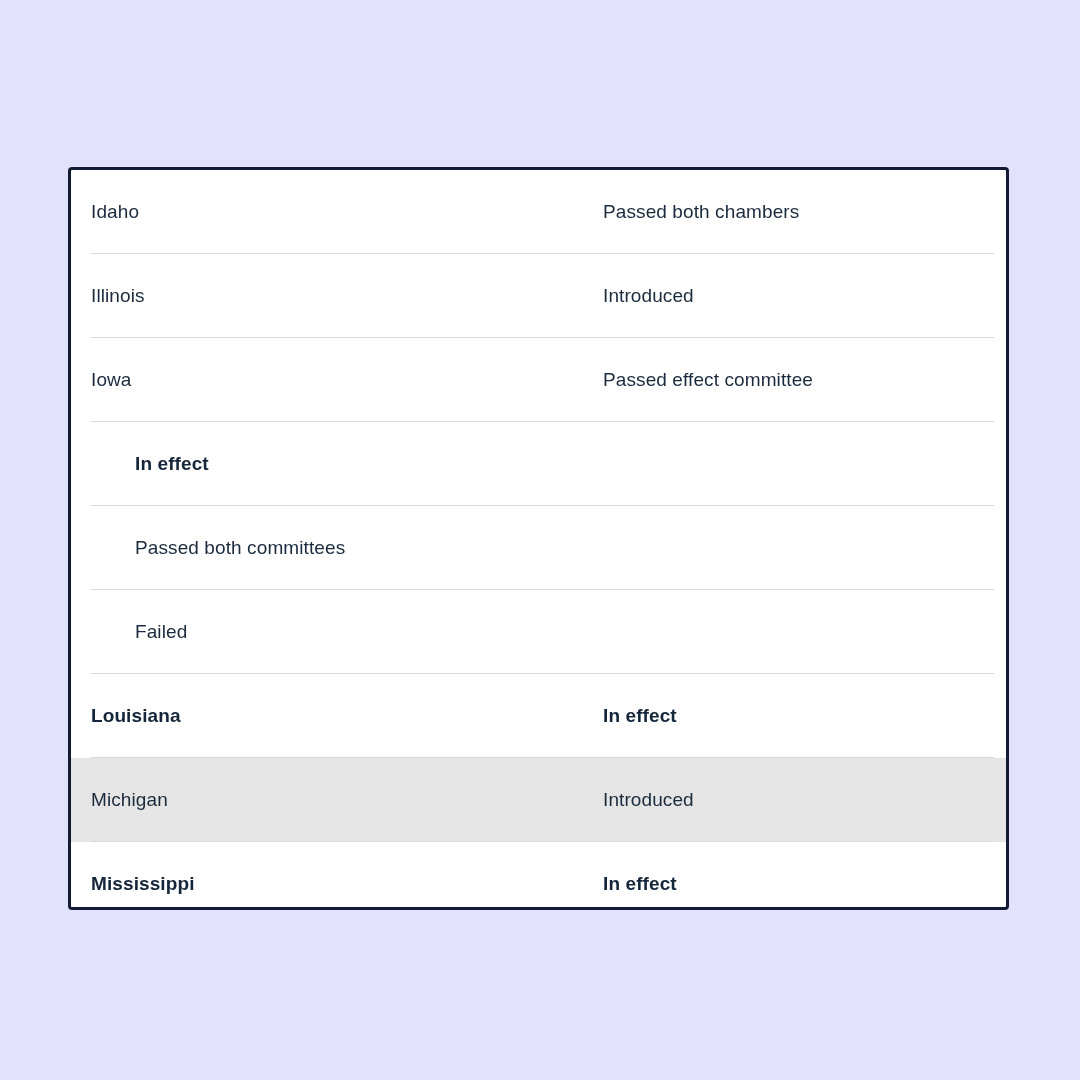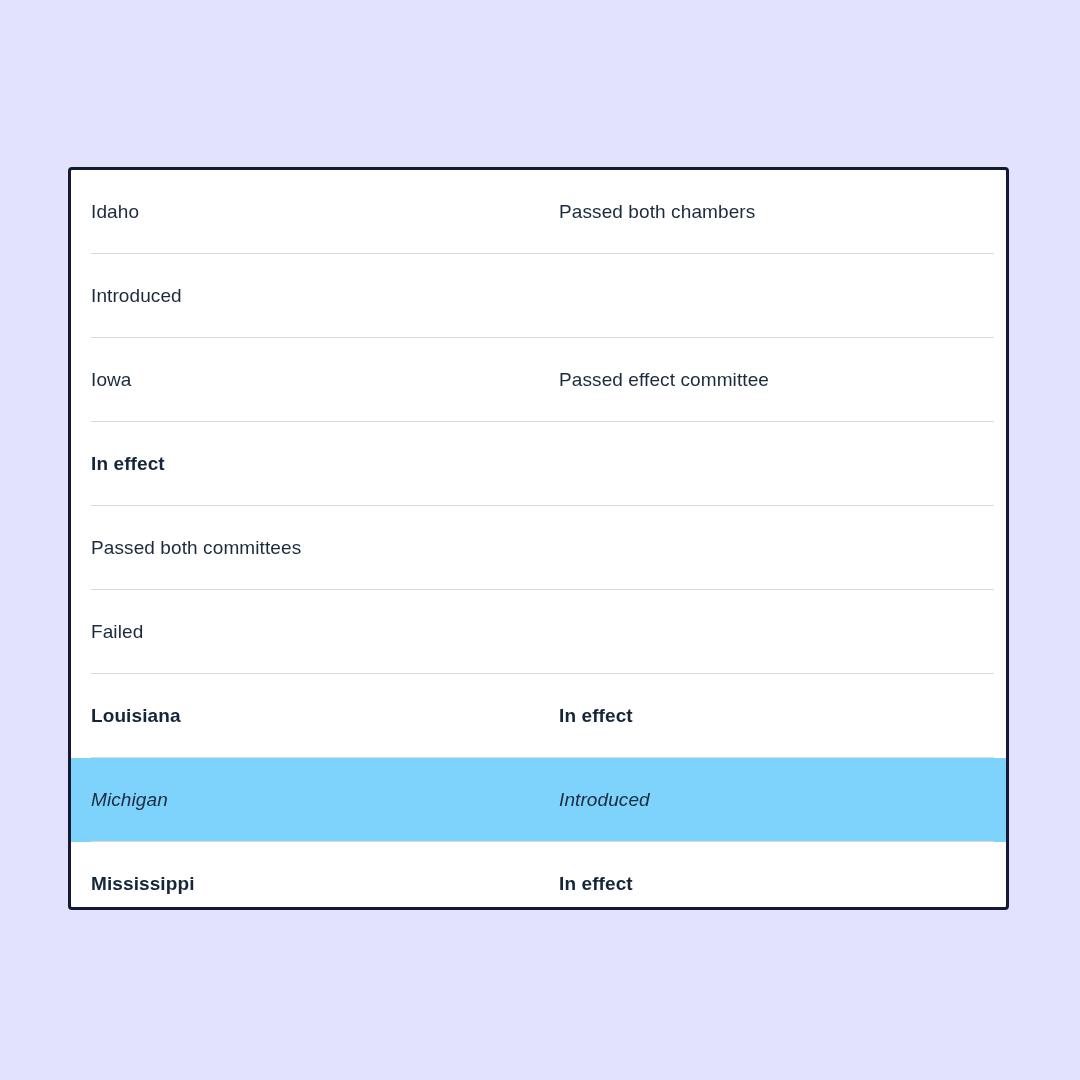--- a/index.html
+++ b/index.html
@@ -43,22 +43,21 @@
     height: 84px;
     box-sizing: border-box;
     display: flex;
     align-items: center;
     padding-left: 20px;
     padding-right: 12px;
     background: transparent;
   }
 
   .status-row.is-highlighted {
-    background: #7dd3fc;
-    font-style: italic;
+    background: #e5e5e5;
   }
 
   
   .status-row::after {
     content: "";
     position: absolute;
     left: 20px;
     right: 12px;
     bottom: 0;
     height: 1px;
@@ -74,39 +73,41 @@
     white-space: nowrap;
   }
 
   .cell-status {
     flex: 1 1 auto;
     font-size: 19px;
     line-height: 24px;
     color: #1b2b3d;
     letter-spacing: 0.1px;
     white-space: nowrap;
+    margin-left: 44px;
   }
 
   .status-row.is-emphasis .cell-state,
   .status-row.is-emphasis .cell-status {
     font-weight: bold;
     color: #15263a;
   }
 </style>
 </head>
 <body>
 
 <div id="status-table-panel">
   <div class="table-scroll">
     <div id="status-table-body">
         <div class="status-row">
           <div class="cell-state">Idaho</div>
           <div class="cell-status">Passed both chambers</div>
         </div>
         <div class="status-row">
+          <div class="cell-state">Illinois</div>
           <div class="cell-status">Introduced</div>
         </div>
         <div class="status-row">
           <div class="cell-state">Iowa</div>
           <div class="cell-status">Passed effect committee</div>
         </div>
         <div class="status-row is-emphasis">
           <div class="cell-status">In effect</div>
         </div>
         <div class="status-row">

